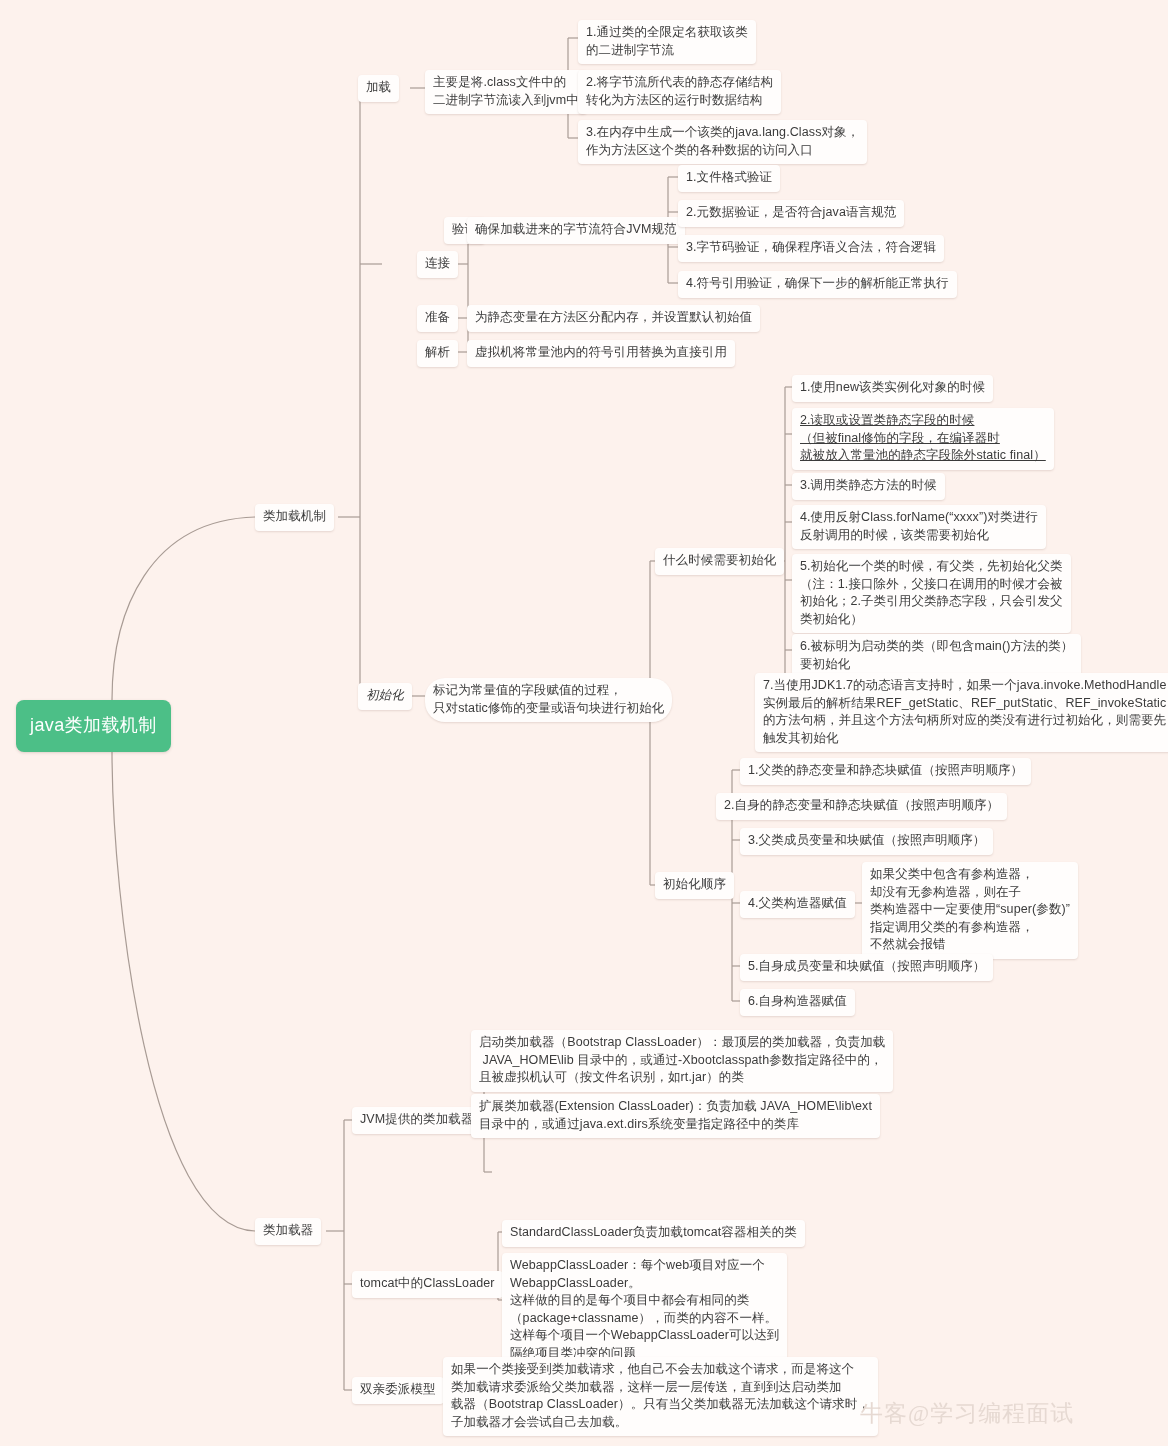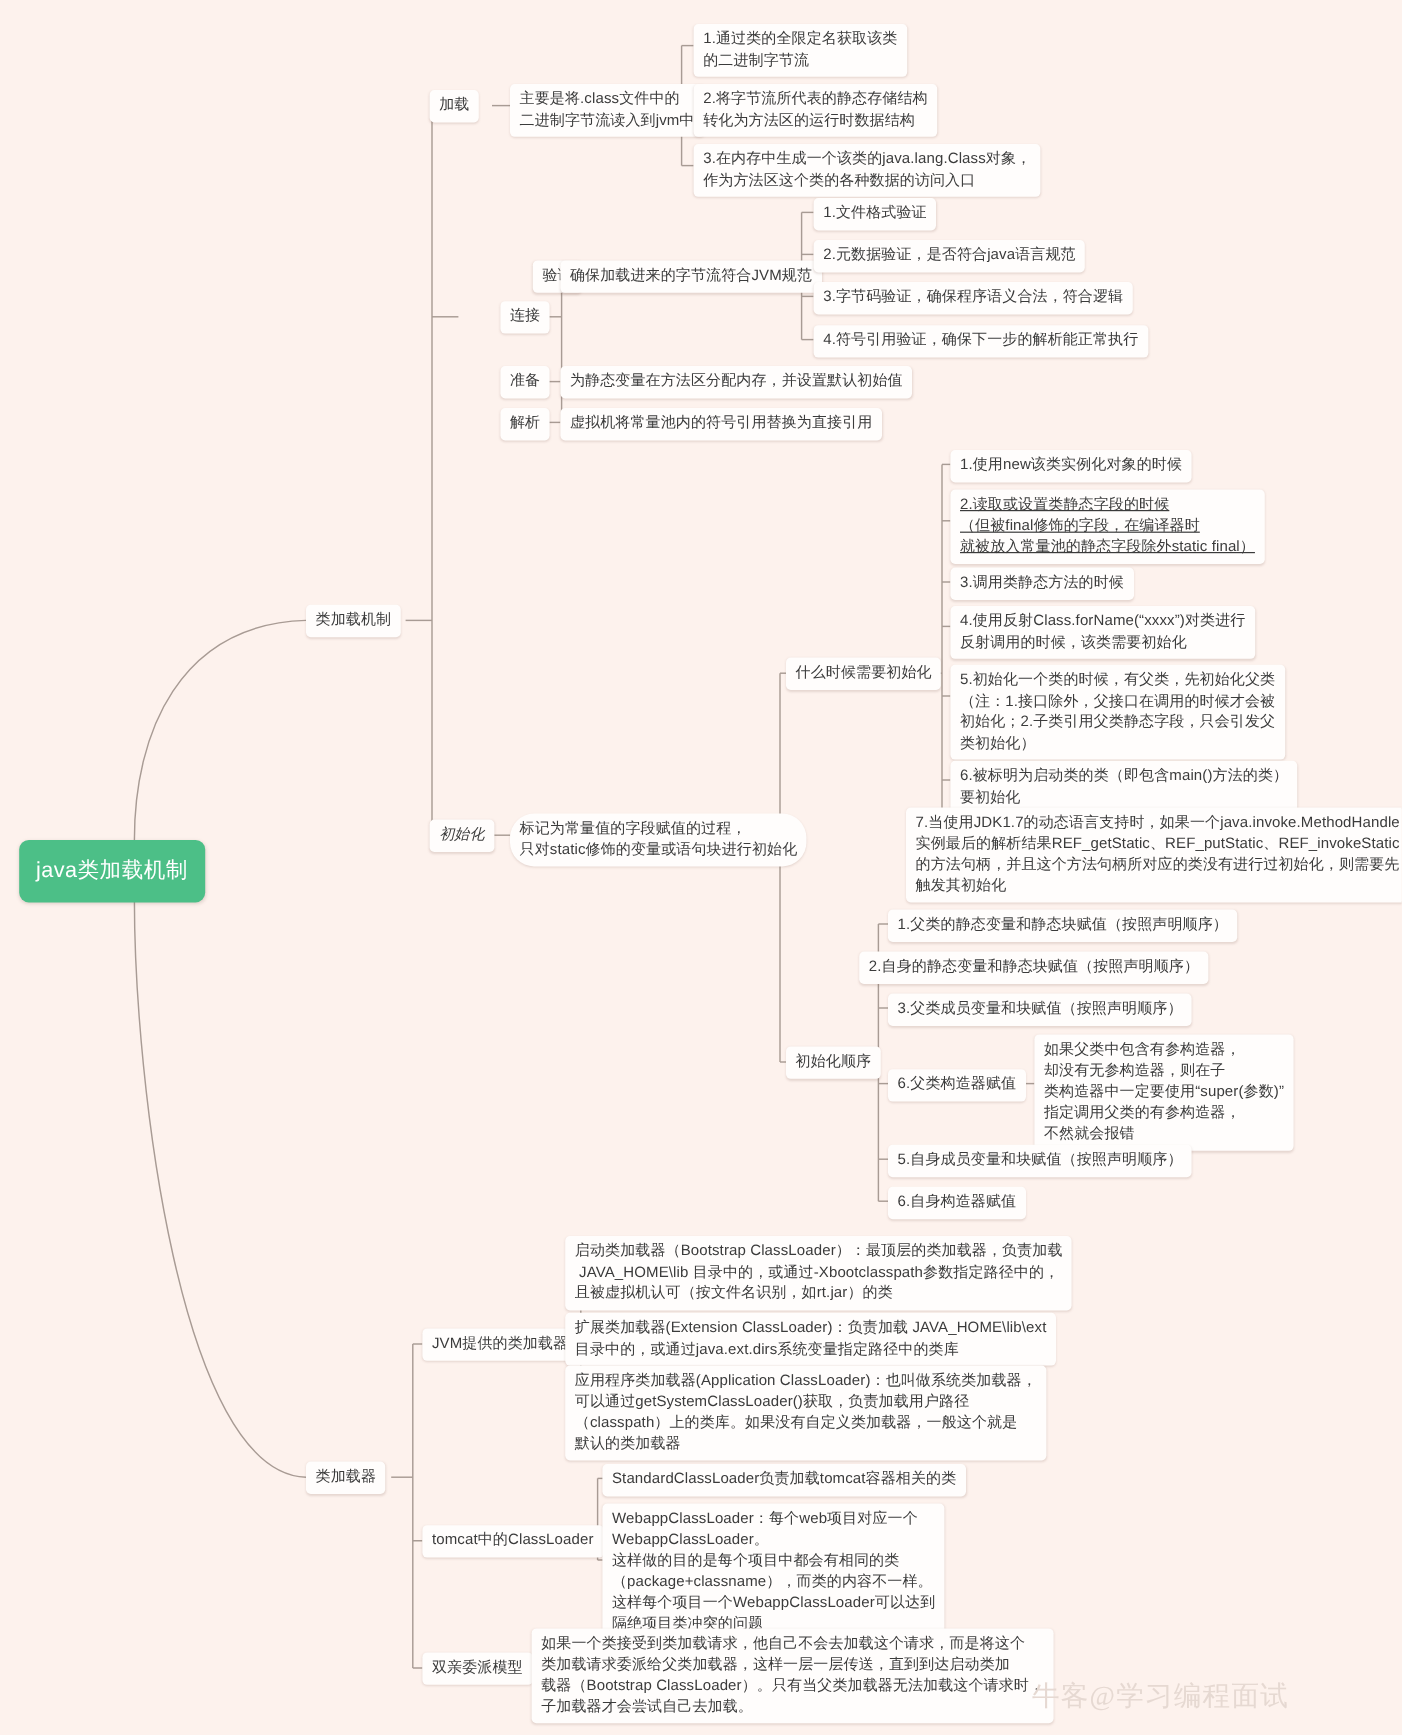--- a/index.html
+++ b/index.html
@@ -208,39 +208,35 @@
 要初始化</div>
   <div class="node" style="left:755px; top:673px;">7.当使用JDK1.7的动态语言支持时，如果一个java.invoke.MethodHandle
 实例最后的解析结果REF_getStatic、REF_putStatic、REF_invokeStatic
 的方法句柄，并且这个方法句柄所对应的类没有进行过初始化，则需要先
 触发其初始化</div>
 
   <div class="node" style="left:655px; top:872px;">初始化顺序</div>
   <div class="node" style="left:740px; top:758px;">1.父类的静态变量和静态块赋值（按照声明顺序）</div>
   <div class="node" style="left:716px; top:793px;">2.自身的静态变量和静态块赋值（按照声明顺序）</div>
   <div class="node" style="left:740px; top:828px;">3.父类成员变量和块赋值（按照声明顺序）</div>
-  <div class="node" style="left:740px; top:891px;">6.父类构造器赋值</div>
+  <div class="node" style="left:740px; top:891px;">4.父类构造器赋值</div>
   <div class="node" style="left:862px; top:862px;">如果父类中包含有参构造器，
 却没有无参构造器，则在子
 类构造器中一定要使用“super(参数)”
 指定调用父类的有参构造器，
 不然就会报错</div>
   <div class="node" style="left:740px; top:954px;">5.自身成员变量和块赋值（按照声明顺序）</div>
   <div class="node" style="left:740px; top:989px;">6.自身构造器赋值</div>
 
   <div class="node" style="left:352px; top:1107px;">JVM提供的类加载器</div>
   <div class="node" style="left:471px; top:1030px;">启动类加载器（Bootstrap ClassLoader）：最顶层的类加载器，负责加载
  JAVA_HOME\lib 目录中的，或通过-Xbootclasspath参数指定路径中的，
 且被虚拟机认可（按文件名识别，如rt.jar）的类</div>
   <div class="node" style="left:471px; top:1094px;">扩展类加载器(Extension ClassLoader)：负责加载 JAVA_HOME\lib\ext
 目录中的，或通过java.ext.dirs系统变量指定路径中的类库</div>
-  <div class="node" style="left:471px; top:1138px;">应用程序类加载器(Application ClassLoader)：也叫做系统类加载器，
-可以通过getSystemClassLoader()获取，负责加载用户路径
-（classpath）上的类库。如果没有自定义类加载器，一般这个就是
-默认的类加载器</div>
 
   <div class="node" style="left:352px; top:1271px;">tomcat中的ClassLoader</div>
   <div class="node" style="left:502px; top:1220px;">StandardClassLoader负责加载tomcat容器相关的类</div>
   <div class="node" style="left:502px; top:1253px;">WebappClassLoader：每个web项目对应一个
 WebappClassLoader。
 这样做的目的是每个项目中都会有相同的类
 （package+classname），而类的内容不一样。
 这样每个项目一个WebappClassLoader可以达到
 隔绝项目类冲突的问题</div>
 

